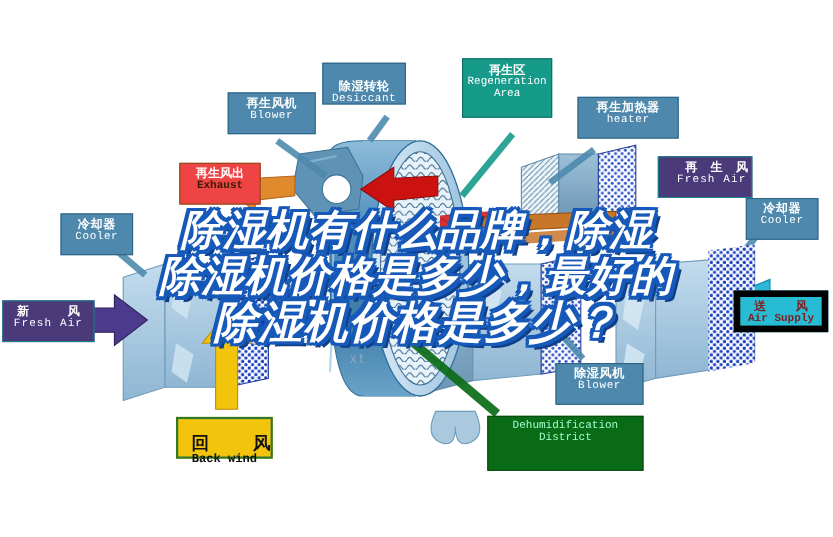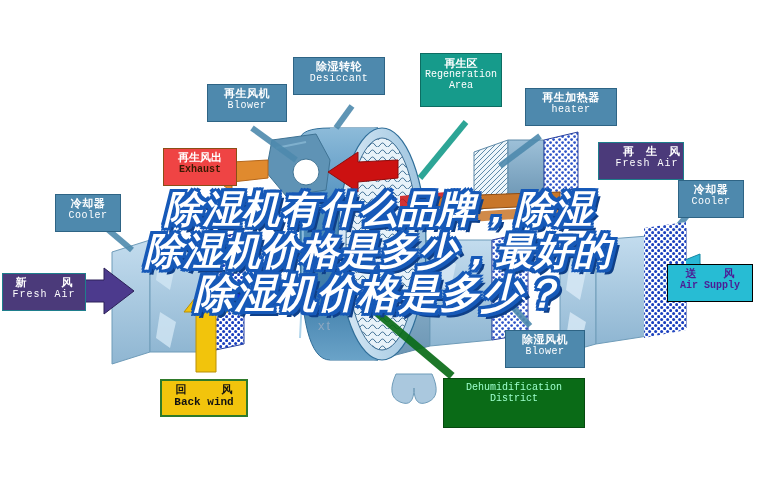--- a/index.html
+++ b/index.html
@@ -33,27 +33,27 @@
   .cal-orange{background:#ef4444;border:1px solid #8a4f16;color:#2b1402;}
   .cal-orange .cn{font-size:11px;color:#ffffff;}
   .cal-orange .en{font-size:10px;color:#3a1b03;font-weight:700;}
 
   
   .cal-purple{background:#4b3a7a;border:1px solid #1e7e8c;color:#ffffff;}
   .cal-purple .cn{font-size:11px;letter-spacing:12px;padding-left:12px;}
   .cal-purple .en{font-size:10px;letter-spacing:1px;}
 
   
-  .cal-cyan{background:#27bcd4;border:1px solid #000000;color:#4c1d95;}
+  .cal-cyan{background:#27bcd4;border:6px solid #000000;color:#7f1d1d;}
   .cal-cyan .cn{font-size:11px;letter-spacing:8px;padding-left:8px;font-weight:700;}
   .cal-cyan .en{font-size:10px;font-weight:700;}
 
   
   .cal-yellow{background:#f2c40c;border:2px solid #2f7a2a;color:#111111;}
-  .cal-yellow .cn{font-size:11px;letter-spacing:12px;padding-left:12px;}
+  .cal-yellow .cn{font-size:16px;letter-spacing:12px;padding-left:12px;margin-top:10px;}
   .cal-yellow .en{font-size:11px;font-weight:700;}
 
   
   #headline{position:absolute;left:0;top:188px;width:757px;text-align:center;
             font-family:"DejaVu Sans","Liberation Sans",sans-serif;font-weight:700;
             font-size:38px;line-height:42px;color:#ffffff;letter-spacing:1px;
             font-style:italic;
             text-shadow:
               3px 3px 0 #1659b8, 3px -3px 0 #1659b8, -3px 3px 0 #1659b8, -3px -3px 0 #1659b8,
               3px 0 0 #1659b8, -3px 0 0 #1659b8, 0 3px 0 #1659b8, 0 -3px 0 #1659b8,
@@ -200,21 +200,21 @@
       <path d="M92 216 L132 250" stroke="#4e89ad" stroke-width="6" opacity=".9"></path>
       <path d="M530 326 L492 284" stroke="#4e89ad" stroke-width="6" opacity=".9"></path>
       <path d="M452 376 L362 300" stroke="#0a6b17" stroke-width="8" opacity=".92"></path>
     </g>
 
     <path d="M644 228 L686 222 L686 330 L644 338 Z" fill="url(#mesh)" opacity=".95"></path>
   </svg>
 
   <div id="wm">xt</div>
 
-  <div class="lbl cal-steel" style="left:293px;top:57px;width:92px;height:38px;padding-top:3px;">
+  <div class="lbl cal-steel" style="left:293px;top:57px;width:76px;height:38px;padding-top:15px;">
     <span class="cn">除湿转轮</span>
     <span class="en">Desiccant</span>
   </div>
 
   <div class="lbl cal-steel" style="left:207px;top:84px;width:80px;height:38px;padding-top:3px;">
     <span class="cn">再生风机</span>
     <span class="en">Blower</span>
   </div>
 
   <div class="lbl cal-steel" style="left:525px;top:88px;width:92px;height:38px;padding-top:3px;">

